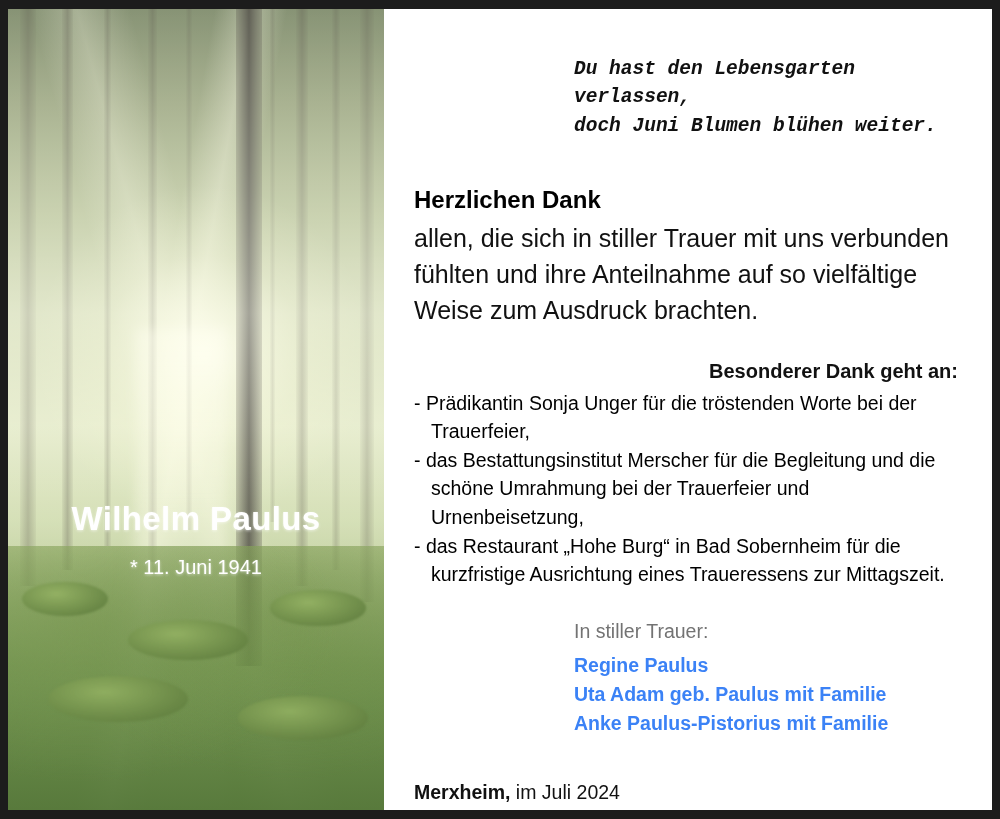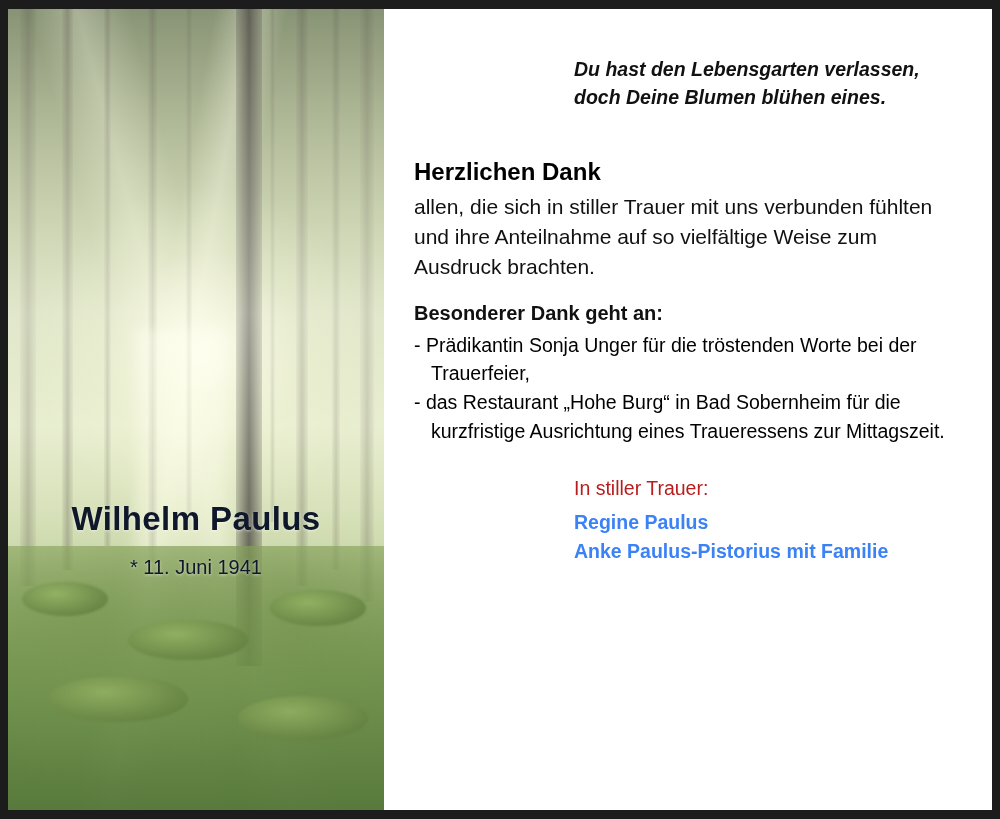--- a/index.html
+++ b/index.html
@@ -106,21 +106,21 @@
     width: 90px;
     background: linear-gradient(to bottom, rgba(255,255,235,0.45), rgba(255,255,235,0.08));
     filter: blur(6px);
   }
   .photo-text {
     position: absolute;
     left: 0;
     right: 0;
     bottom: 212px;
     text-align: center;
-    color: #0f172a;
+    color: #ffffff;
     text-shadow: 0 1px 3px rgba(255,255,255,0.55);
   }
   .deceased-name {
     font-size: 33px;
     font-weight: bold;
     letter-spacing: 0.4px;
     line-height: 1.1;
     margin: 0 0 16px 0;
   }
   .life-date {
@@ -136,58 +136,60 @@
     padding: 38px 34px 0 30px;
     box-sizing: border-box;
   }
   .verse {
     font-style: italic;
     font-weight: bold;
     font-size: 19.5px;
     line-height: 1.45;
     color: #111;
     margin: 8px 0 0 160px;
+    font-family: Liberation Mono, monospace;
   }
   .thanks-heading {
     font-size: 24px;
     font-weight: bold;
     color: #000000;
     margin: 46px 0 6px 0;
   }
   .thanks-body {
-    font-size: 21px;
+    font-size: 25px;
     line-height: 1.45;
     color: #111;
     margin: 0;
   }
   .special-heading {
     font-size: 20px;
     font-weight: bold;
     color: #111;
-    margin: 19px 0 6px 0;
+    margin: 31px 0 6px 0;
+    text-align: right;
   }
   .thanks-list {
     list-style: none;
     margin: 0;
     padding: 0;
   }
   .thanks-list li {
     font-size: 19.5px;
     line-height: 1.45;
     color: #000000;
     padding-left: 17px;
     text-indent: -17px;
     margin-bottom: 1px;
   }
   .mourning-block {
     margin: 32px 0 0 160px;
   }
   .mourning-label {
     font-size: 19.5px;
-    color: #b91c1c;
+    color: #737373;
     margin: 0 0 8px 0;
   }
   .mourner {
     font-size: 19.5px;
     font-weight: bold;
     color: #3b82f6;
     line-height: 1.48;
     margin: 0;
   }
   .place-line {
@@ -229,33 +231,36 @@
     <div class="photo-text">
       <div class="deceased-name">Wilhelm Paulus</div>
       <div class="life-date">* 11. Juni 1941</div>
     </div>
   </div>
 
   <div class="text-panel">
 
     <div class="verse">
       <div>Du hast den Lebensgarten verlassen,</div>
-      <div>doch Deine Blumen blühen eines.</div>
+      <div>doch Juni Blumen blühen weiter.</div>
     </div>
 
     <div class="thanks-heading">Herzlichen Dank</div>
     <p class="thanks-body">allen, die sich in stiller Trauer mit uns verbunden fühlten und ihre Anteilnahme auf so vielfältige Weise zum Ausdruck brachten.</p>
 
     <div class="special-heading">Besonderer Dank geht an:</div>
     <ul class="thanks-list">
       <li>- Prädikantin Sonja Unger für die tröstenden Worte bei der Trauerfeier,</li>
+      <li>- das Bestattungsinstitut Merscher für die Begleitung und die schöne Umrahmung bei der Trauerfeier und Urnenbeisetzung,</li>
       <li>- das Restaurant „Hohe Burg“ in Bad Sobernheim für die kurzfristige Ausrichtung eines Traueressens zur Mittagszeit.</li>
     </ul>
 
     <div class="mourning-block">
       <p class="mourning-label">In stiller Trauer:</p>
       <p class="mourner">Regine Paulus</p>
+      <p class="mourner">Uta Adam geb. Paulus mit Familie</p>
       <p class="mourner">Anke Paulus-Pistorius mit Familie</p>
     </div>
 
+    <p class="place-line"><span class="place">Merxheim,</span><span> im Juli 2024</span></p>
 
   </div>
 </div>
 
 </body></html>

